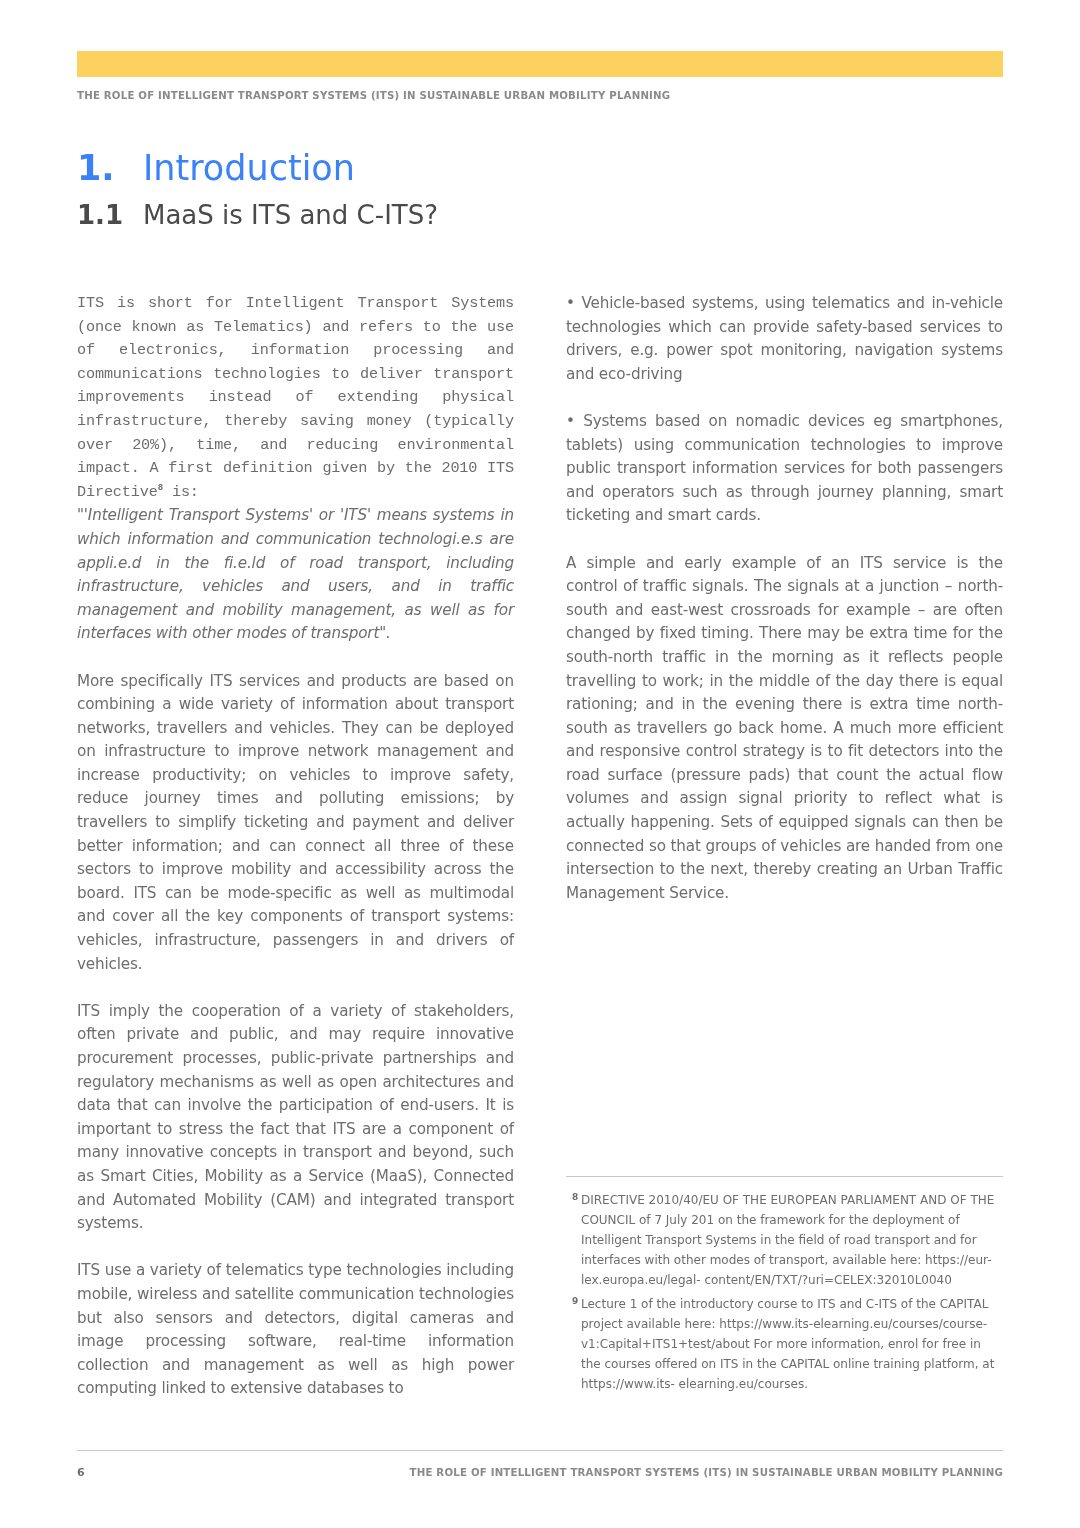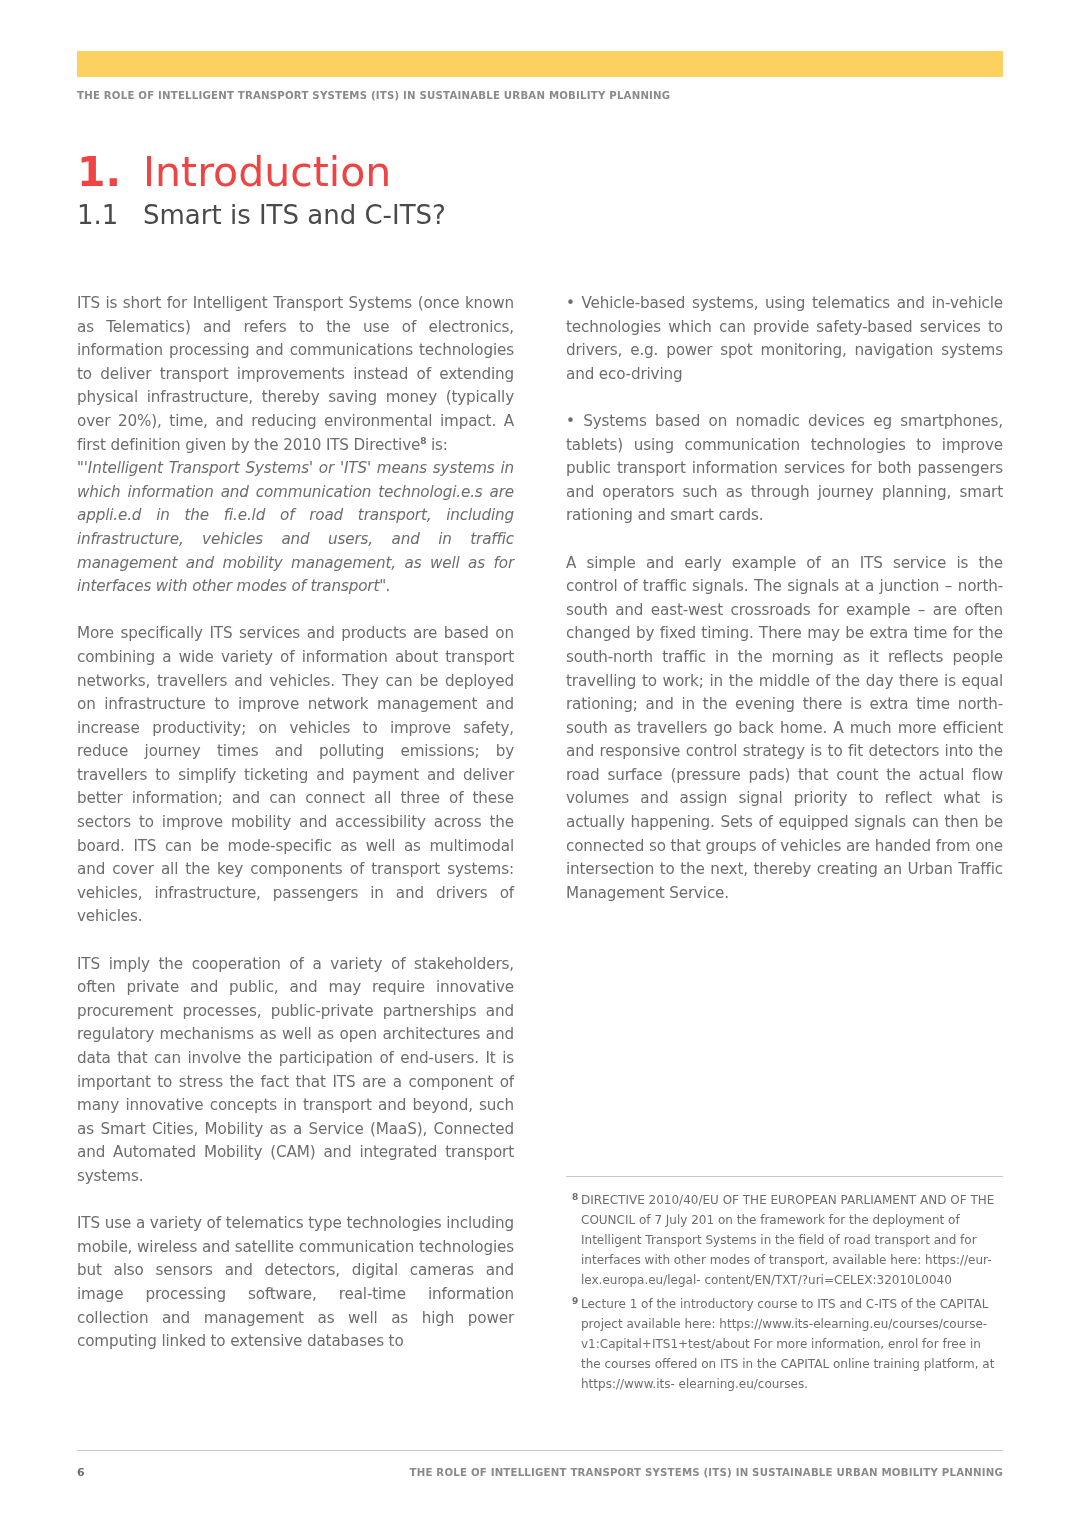--- a/index.html
+++ b/index.html
@@ -1,30 +1,30 @@
 <!DOCTYPE html>
 <html><head>
 <meta charset="utf-8">
 <style>
   html, body { margin: 0; padding: 0; background: #ffffff; }
   body { width: 1080px; height: 1528px; position: relative; overflow: hidden;
          font-family: "DejaVu Sans", sans-serif; color: #6d6d6d; }
   .top-bar { position: absolute; left: 77px; top: 51px; width: 926px; height: 26px; background: #fcd15f; }
   .running-head { position: absolute; left: 77px; top: 90px; font-size: 10.2px; font-weight: bold;
                   color: #8a8a8a; letter-spacing: 0.2px; white-space: nowrap; }
-  .h1 { position: absolute; left: 77px; top: 148px; font-size: 41px; color: #ef4444; white-space: nowrap; }
+  .h1 { position: absolute; left: 77px; top: 148px; font-size: 35px; color: #3b82f6; white-space: nowrap; }
   .h1 .num { font-weight: bold; display: inline-block; width: 66px; }
   .h2 { position: absolute; left: 77px; top: 200px; font-size: 26px; color: #4a4a4a; white-space: nowrap; }
-  .h2 .num { font-weight: normal; display: inline-block; width: 66px; }
+  .h2 .num { font-weight: bold; display: inline-block; width: 66px; }
   .col { position: absolute; width: 437px; font-size: 15.2px; line-height: 23.6px; text-align: justify;
          letter-spacing: -0.15px; }
   .col-left { left: 77px; top: 292px; }
   .col-right { left: 566px; top: 292px; }
   .col p { margin: 0 0 23.6px 0; }
-  .col p.tight { margin: 0; }
+  .col p.tight { margin: 0; font-family: Liberation Mono, monospace; }
   .col p.quote { font-style: italic; margin: 0 0 23.6px 0; }
   sup.fn { font-size: 9px; font-weight: bold; vertical-align: super; line-height: 0; }
   .fn-rule { position: absolute; left: 566px; top: 1176px; width: 437px; height: 1px; background: #c9c9c9; }
   .footnotes { position: absolute; left: 566px; top: 1190px; width: 437px; font-size: 12px; line-height: 20px;
                color: #6d6d6d; }
   .footnote { position: relative; padding-left: 15px; margin-bottom: 4px; }
   .footnote .marker { position: absolute; left: 6px; top: -3px; font-size: 9px; font-weight: bold; }
   .bottom-rule { position: absolute; left: 77px; top: 1450px; width: 926px; height: 1px; background: #cfc8c0; }
   .page-number { position: absolute; left: 77px; top: 1466px; font-size: 11px; font-weight: bold; color: #6d6d6d; }
   .running-foot { position: absolute; right: 77px; top: 1467px; font-size: 10.2px; font-weight: bold; color: #8a8a8a;
@@ -33,34 +33,34 @@
 </head>
 <body>
 
 <div class="top-bar" style="background: rgb(252, 209, 95);"></div>
 <div class="running-head">THE ROLE OF INTELLIGENT TRANSPORT SYSTEMS (ITS) IN SUSTAINABLE URBAN MOBILITY PLANNING</div>
 
 <div class="h1">
   <span class="num">1.</span><span>Introduction</span>
 </div>
 <div class="h2">
-  <span class="num">1.1</span><span>Smart is ITS and C-ITS?</span>
+  <span class="num">1.1</span><span>MaaS is ITS and C-ITS?</span>
 </div>
 
 <div class="col col-left">
   <p class="tight"><span>ITS is short for Intelligent Transport Systems (once known as Telematics) and refers to the use of electronics, information processing and communications technologies to deliver transport improvements instead of extending physical infrastructure, thereby saving money (typically over 20%), time, and reducing environmental impact. A first definition given by the 2010 ITS Directive</span><sup class="fn">8</sup><span> is:</span></p>
   <p class="quote">"'Intelligent Transport Systems' or 'ITS' means systems in which information and communication technologi.e.s are appli.e.d in the fi.e.ld of road transport, including infrastructure, vehicles and users, and in traffic management and mobility management, as well as for interfaces with other modes of transport".</p>
   <p>More specifically ITS services and products are based on combining a wide variety of information about transport networks, travellers and vehicles. They can be deployed on infrastructure to improve network management and increase productivity; on vehicles to improve safety, reduce journey times and polluting emissions; by travellers to simplify ticketing and payment and deliver better information; and can connect all three of these sectors to improve mobility and accessibility across the board. ITS can be mode-specific as well as multimodal and cover all the key components of transport systems: vehicles, infrastructure, passengers in and drivers of vehicles.</p>
   <p>ITS imply the cooperation of a variety of stakeholders, often private and public, and may require innovative procurement processes, public-private partnerships and regulatory mechanisms as well as open architectures and data that can involve the participation of end-users. It is important to stress the fact that ITS are a component of many innovative concepts in transport and beyond, such as Smart Cities, Mobility as a Service (MaaS), Connected and Automated Mobility (CAM) and integrated transport systems.</p>
   <p>ITS use a variety of telematics type technologies including mobile, wireless and satellite communication technologies but also sensors and detectors, digital cameras and image processing software, real-time information collection and management as well as high power computing linked to extensive databases to</p>
 </div>
 
 <div class="col col-right">
   <p>• Vehicle-based systems, using telematics and in-vehicle technologies which can provide safety-based services to drivers, e.g. power spot monitoring, navigation systems and eco-driving</p>
-  <p>• Systems based on nomadic devices eg smartphones, tablets) using communication technologies to improve public transport information services for both passengers and operators such as through journey planning, smart rationing and smart cards.</p>
+  <p>• Systems based on nomadic devices eg smartphones, tablets) using communication technologies to improve public transport information services for both passengers and operators such as through journey planning, smart ticketing and smart cards.</p>
   <p>A simple and early example of an ITS service is the control of traffic signals. The signals at a junction – north-south and east-west crossroads for example – are often changed by fixed timing. There may be extra time for the south-north traffic in the morning as it reflects people travelling to work; in the middle of the day there is equal rationing; and in the evening there is extra time north-south as travellers go back home. A much more efficient and responsive control strategy is to fit detectors into the road surface (pressure pads) that count the actual flow volumes and assign signal priority to reflect what is actually happening. Sets of equipped signals can then be connected so that groups of vehicles are handed from one intersection to the next, thereby creating an Urban Traffic Management Service.</p>
 </div>
 
 <div class="fn-rule"></div>
 <div class="footnotes">
   <div class="footnote">
     <span class="marker">8</span>
     <span>DIRECTIVE 2010/40/EU OF THE EUROPEAN PARLIAMENT AND OF THE COUNCIL of 7 July 201 on the framework for the deployment of Intelligent Transport Systems in the field of road transport and for interfaces with other modes of transport, available here: https://eur-lex.europa.eu/legal- content/EN/TXT/?uri=CELEX:32010L0040</span>
   </div>
   <div class="footnote">

